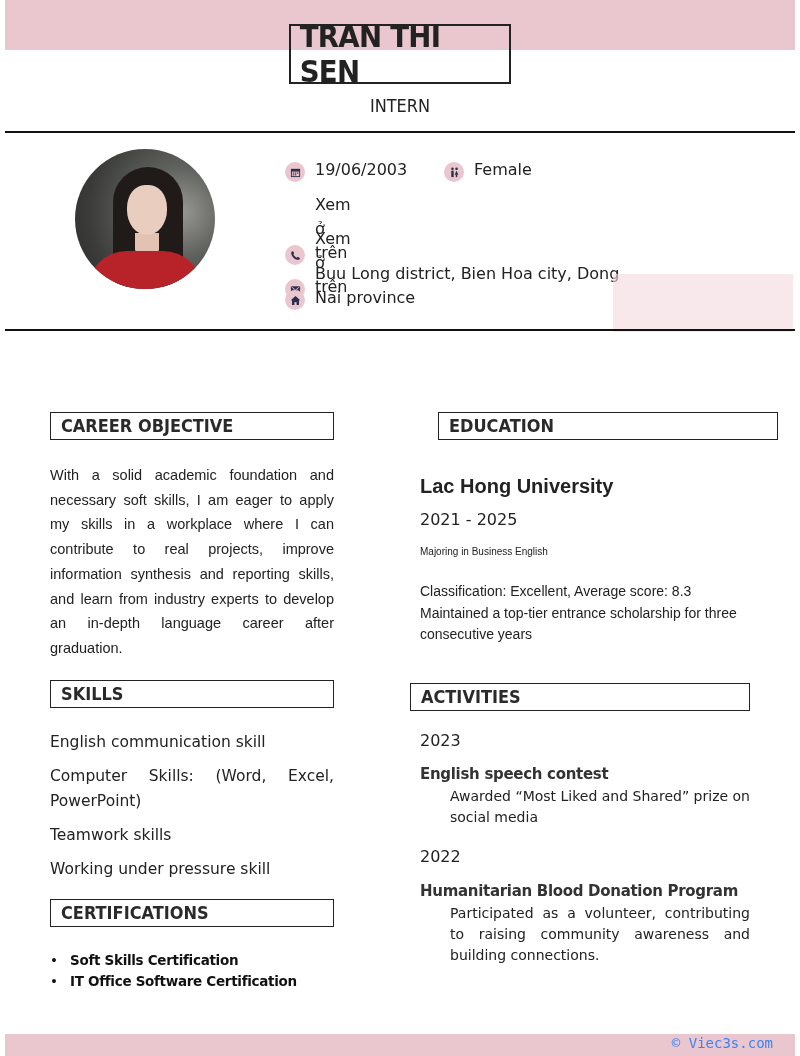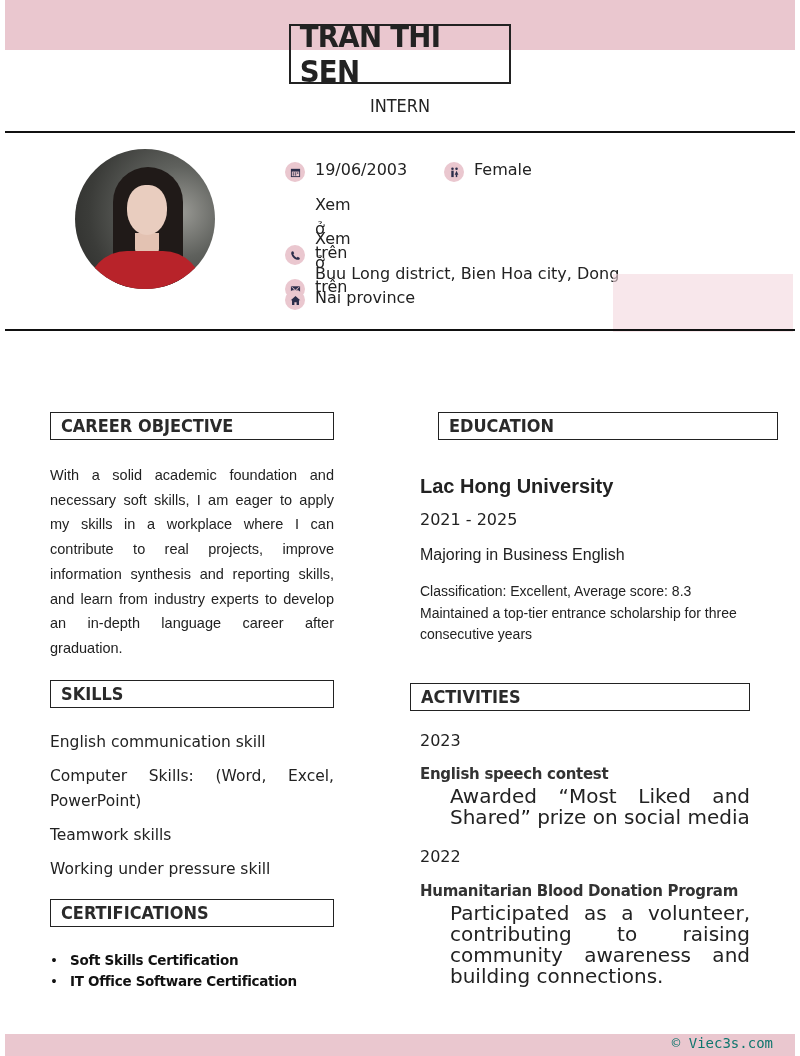--- a/index.html
+++ b/index.html
@@ -39,30 +39,30 @@
     .skills .sk { text-align: justify; text-align-last: left; line-height: 25px; margin-bottom: 9px; }
     .skills .sk.just { text-align-last: left; }
 
     .certs { position: absolute; left: 50px; top: 950px; font-family: "DejaVu Sans", sans-serif; font-size: 13.5px; font-weight: bold; color: #111; }
     .certs li { list-style: none; position: relative; padding-left: 20px; line-height: 21px; letter-spacing: -0.3px; }
     .certs li::before { content: "\2022"; position: absolute; left: 0; font-weight: normal; }
 
     .edu { position: absolute; left: 420px; width: 330px; color: #222; }
     .edu .school { position: absolute; top: 475px; font-size: 20px; font-weight: bold; }
     .edu .years { position: absolute; top: 510px; font-family: "DejaVu Sans", sans-serif; font-size: 16px; }
-    .edu .major { position: absolute; top: 546px; font-size: 16px; }
+    .edu .major { position: absolute; top: 546px; font-size: 10px; }
     .edu .desc { position: absolute; top: 581px; width: 330px; font-size: 14px; line-height: 21.5px; }
 
     .act { position: absolute; left: 420px; width: 330px; color: #222; font-family: "DejaVu Sans", sans-serif; }
     .act .year { position: absolute; font-size: 16px; }
     .act .title { position: absolute; font-size: 15px; font-weight: bold; color: #333; letter-spacing: -0.3px; }
-    .act .detail { position: absolute; left: 30px; width: 300px; font-size: 20px; line-height: 21px; text-align: justify; }
+    .act .detail { position: absolute; left: 30px; width: 300px; font-size: 14px; line-height: 21px; text-align: justify; }
 
     .bottom-band { position: absolute; left: 5px; top: 1034px; width: 790px; height: 22px; background: #eac7cf; }
-    .footer { position: absolute; right: 27px; top: 1035px; font-family: "DejaVu Sans Mono", monospace; font-size: 14px; color: #0f766e; }
+    .footer { position: absolute; right: 27px; top: 1035px; font-family: "DejaVu Sans Mono", monospace; font-size: 14px; color: #3b82f6; }
   </style>
 </head>
 <body>
 
 <div class="top-band"></div>
 <div class="name-box">
   <span>TRAN THI SEN</span>
 </div>
 <div class="job-title">INTERN</div>
 <div class="rule r1"></div>

